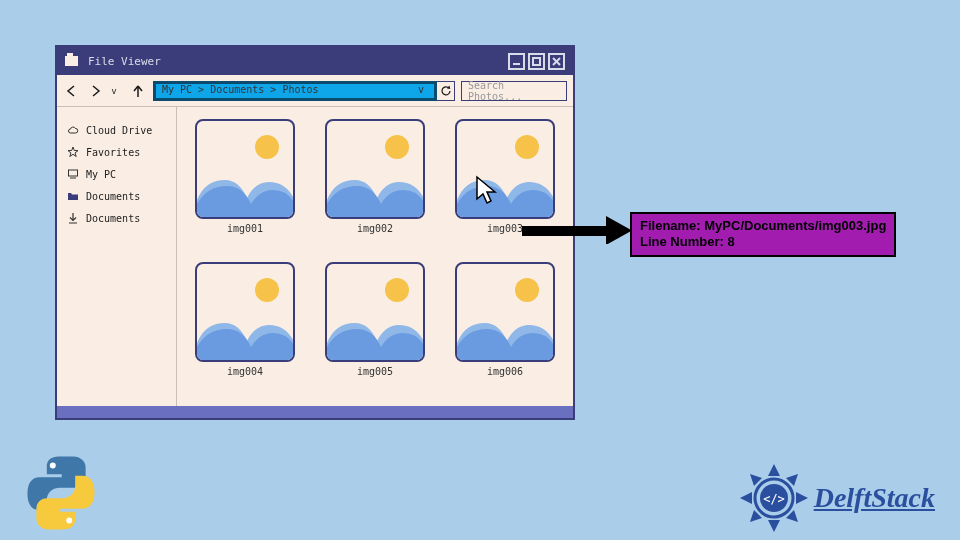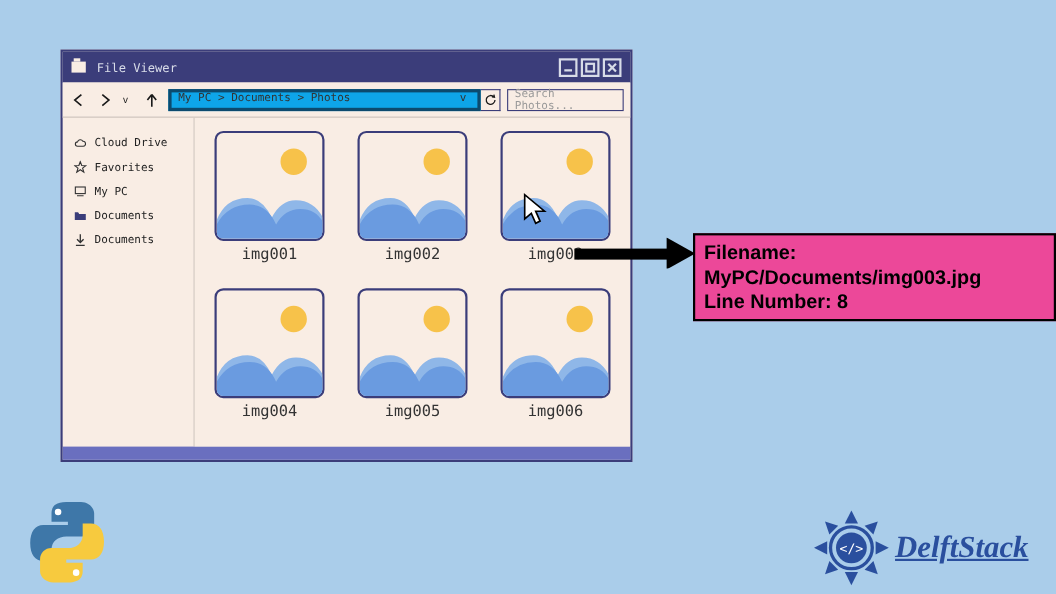--- a/index.html
+++ b/index.html
@@ -121,21 +121,21 @@
   }
   .thumb-img {
     width: 100px; height: 100px;
     border: 2px solid #3b3d7a;
     border-radius: 8px;
     background: #f9ede4;
     position: relative;
     overflow: hidden;
   }
   .thumb-label {
-    font-size: 14px; color: #333; margin-top: 4px; text-align: right;
+    font-size: 10px; color: #333; margin-top: 4px; text-align: right;
   }
   .sun {
     position: absolute; right: 14px; top: 14px;
     width: 24px; height: 24px; border-radius: 50%;
     background: #f7c24a;
   }
   .mountain {
     position: absolute; bottom: 0; left: 0; right: 0; height: 55px;
   }
   .statusbar {
@@ -150,24 +150,24 @@
   }
   .arrow {
     position: absolute;
     left: 522px; top: 216px;
     width: 110px;
   }
   .callout {
     position: absolute;
     left: 630px; top: 212px;
     border: 2px solid #000;
-    background: #ec4899;
+    background: #a21caf;
     padding: 4px 8px;
     font-family: Arial, sans-serif;
-    font-size: 18px;
+    font-size: 13px;
     font-weight: bold;
     color: #000;
     line-height: 1.25;
   }
   .python-logo {
     position: absolute;
     left: 20px; bottom: 6px;
     width: 82px; height: 82px;
   }
   .delft-logo {

